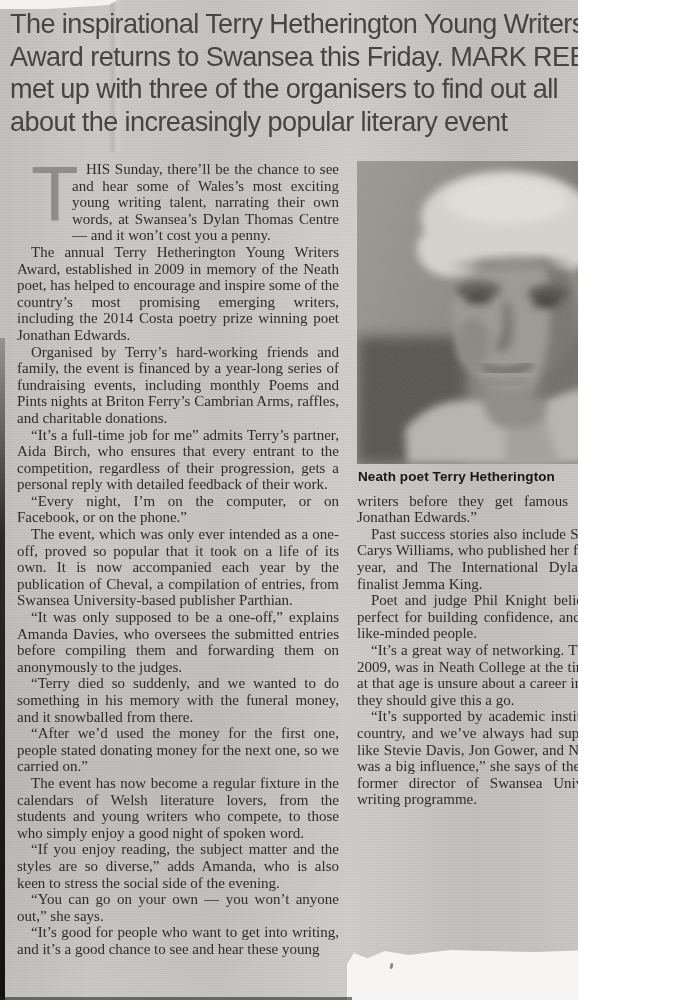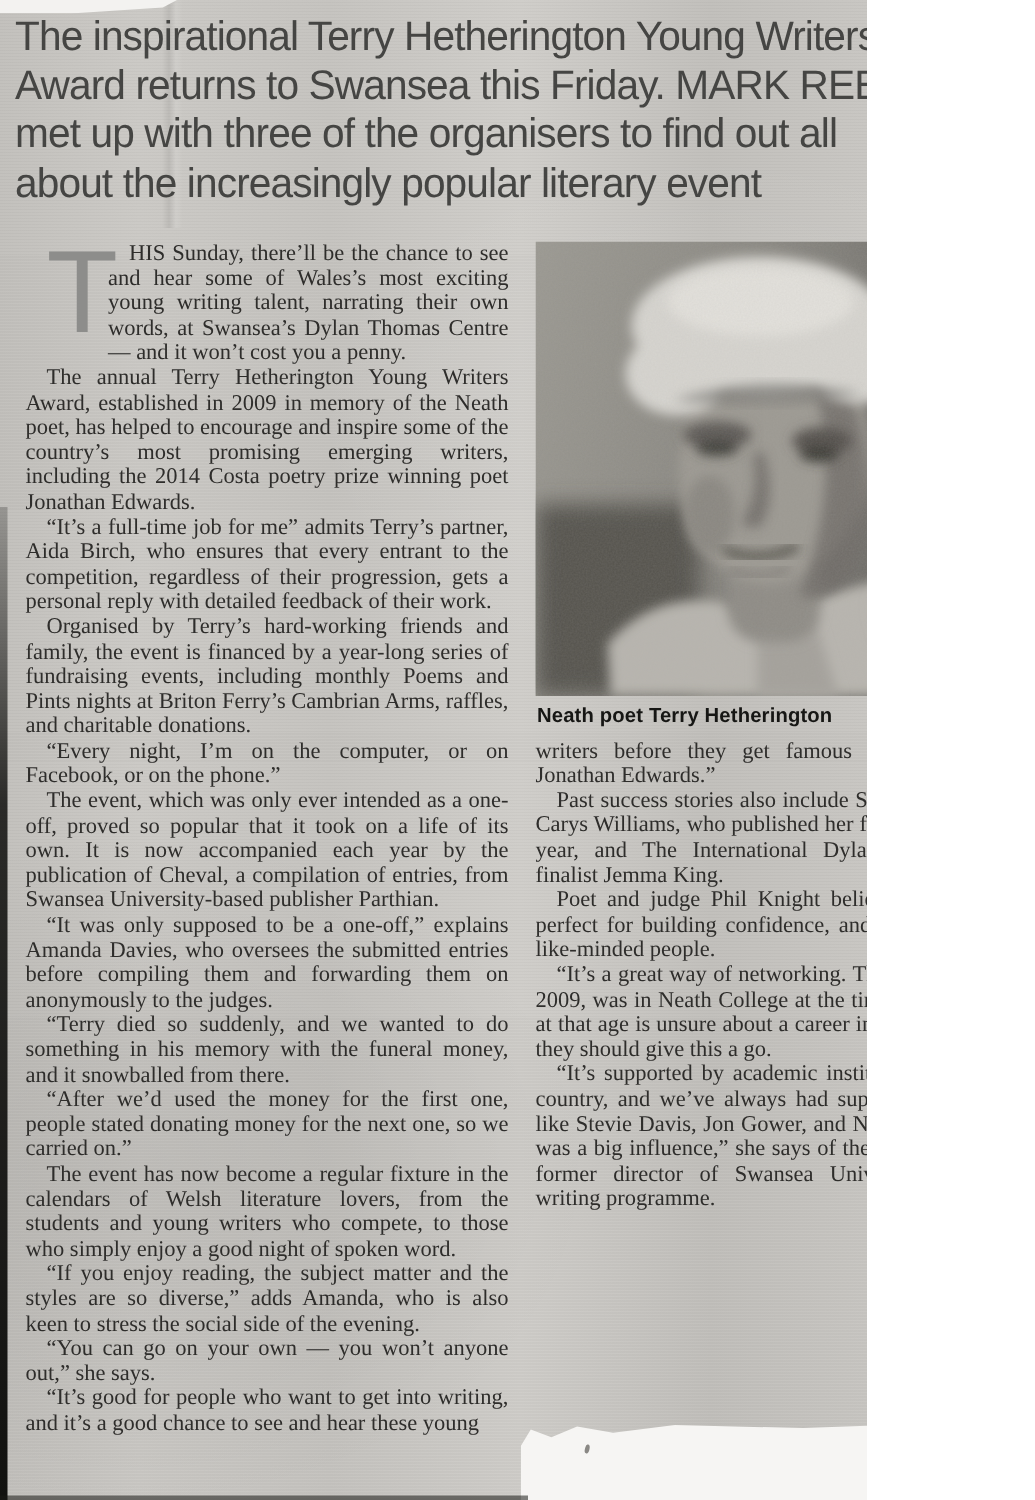--- a/index.html
+++ b/index.html
@@ -52,22 +52,22 @@
   <div class="headline">
     <div>The inspirational Terry Hetherington Young Writers</div>
     <div>Award returns to Swansea this Friday. MARK REES</div>
     <div>met up with three of the organisers to find out all</div>
     <div>about the increasingly popular literary event</div>
   </div>
 
   <div class="col col-left">
     <p class="lead"><span class="dropcap">T</span><span>HIS Sunday, there’ll be the chance to see and hear some of Wales’s most exciting young writing talent, narrating their own words, at Swansea’s Dylan Thomas Centre — and it won’t cost you a penny.</span></p>
     <p>The annual Terry Hetherington Young Writers Award, established in 2009 in memory of the Neath poet, has helped to encourage and inspire some of the country’s most promising emerging writers, including the 2014 Costa poetry prize winning poet Jonathan Edwards.</p>
+    <p>Organised by Terry’s hard-working friends and family, the event is financed by a year-long series of fundraising events, including monthly Poems and Pints nights at Briton Ferry’s Cambrian Arms, raffles, and charitable donations.</p>
     <p>“It’s a full-time job for me” admits Terry’s partner, Aida Birch, who ensures that every entrant to the competition, regardless of their progression, gets a personal reply with detailed feedback of their work.</p>
-    <p>Organised by Terry’s hard-working friends and family, the event is financed by a year-long series of fundraising events, including monthly Poems and Pints nights at Briton Ferry’s Cambrian Arms, raffles, and charitable donations.</p>
     <p>“Every night, I’m on the computer, or on Facebook, or on the phone.”</p>
     <p>The event, which was only ever intended as a one-off, proved so popular that it took on a life of its own. It is now accompanied each year by the publication of Cheval, a compilation of entries, from Swansea University-based publisher Parthian.</p>
     <p>“It was only supposed to be a one-off,” explains Amanda Davies, who oversees the submitted entries before compiling them and forwarding them on anonymously to the judges.</p>
     <p>“Terry died so suddenly, and we wanted to do something in his memory with the funeral money, and it snowballed from there.</p>
     <p>“After we’d used the money for the first one, people stated donating money for the next one, so we carried on.”</p>
     <p>The event has now become a regular fixture in the calendars of Welsh literature lovers, from the students and young writers who compete, to those who simply enjoy a good night of spoken word.</p>
     <p>“If you enjoy reading, the subject matter and the styles are so diverse,” adds Amanda, who is also keen to stress the social side of the evening.</p>
     <p>“You can go on your own — you won’t anyone out,” she says.</p>
     <p>“It’s good for people who want to get into writing, and it’s a good chance to see and hear these young</p>
   </div>

